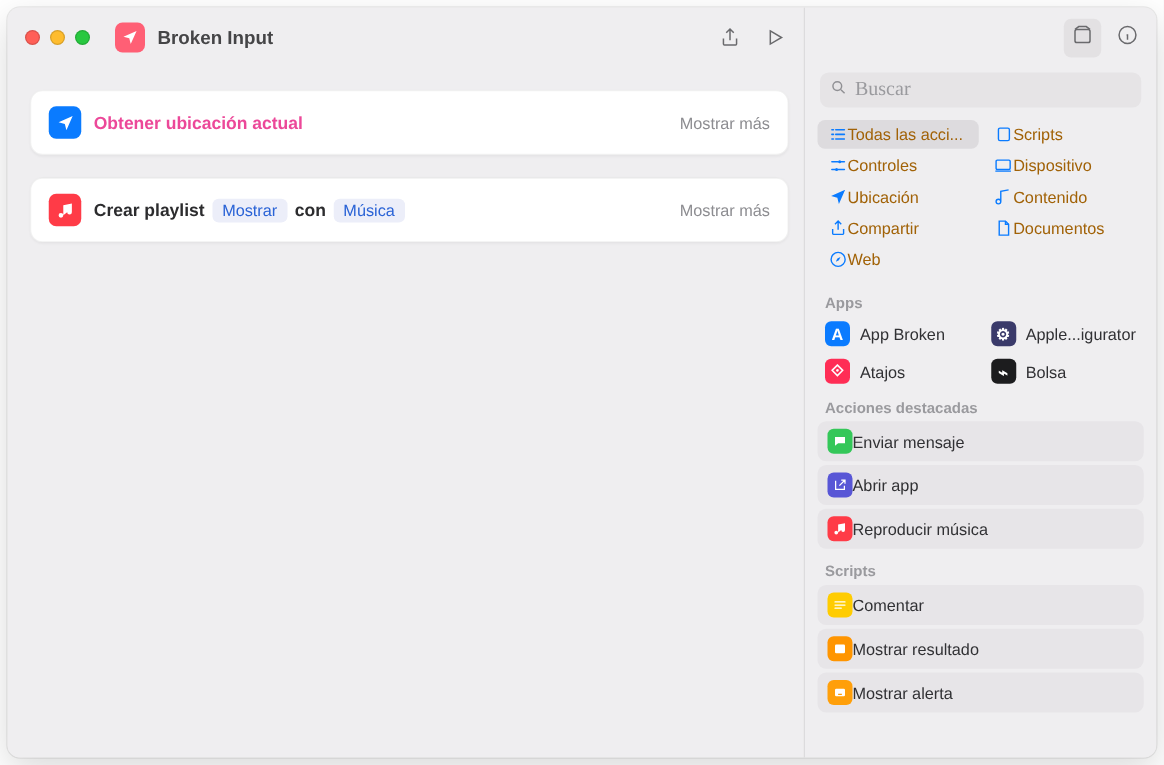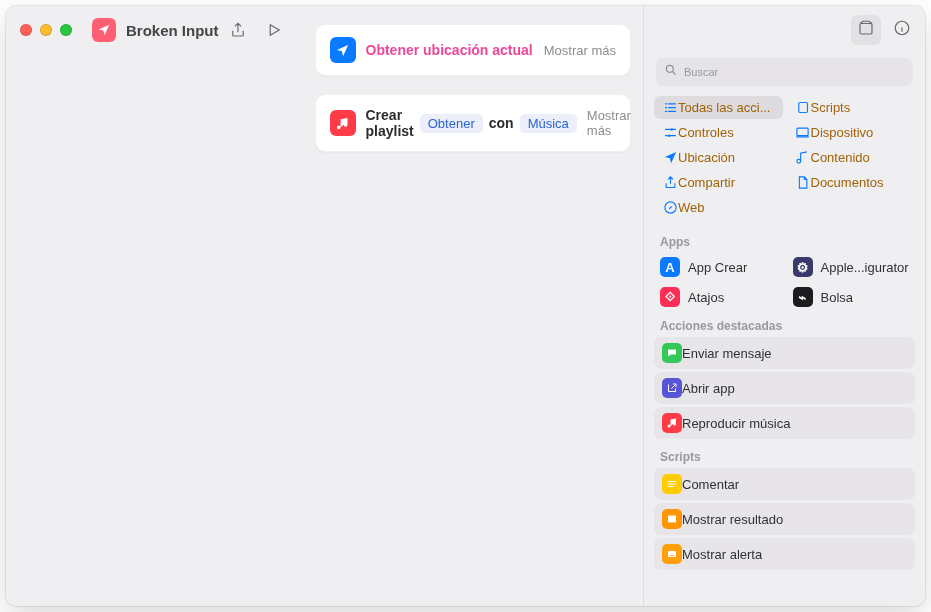--- a/index.html
+++ b/index.html
@@ -17,21 +17,21 @@
     border-radius: 10px;
     box-shadow: 0 0 0 1px rgba(0,0,0,0.08), 0 10px 30px rgba(0,0,0,0.15);
     display: flex;
     overflow: hidden;
   }
 
   
   .editor {
     flex: 1 1 auto;
     display: flex;
-    flex-direction: row;
+    flex-direction: column;
     background: #efeef0;
   }
   .titlebar {
     height: 48px;
     display: flex;
     align-items: center;
     padding: 0 14px;
     gap: 10px;
   }
   .traffic-lights { display: flex; gap: 8px; margin-right: 10px; }
@@ -124,21 +124,21 @@
     margin: 4px 12px 10px 12px;
     background: #e6e4e6;
     border-radius: 7px;
     height: 28px;
     display: flex; align-items: center;
     padding: 0 8px; gap: 6px;
   }
   .searchbox svg { width:14px; height:14px; stroke:#909094; fill:none; stroke-width:2;}
   .searchbox input {
     border: none; background: transparent; outline: none;
-    font-size: 11px; color: #555; width: 100%;
+    font-size: 16px; color: #555; width: 100%; font-family: Liberation Serif, serif;
   }
   .searchbox input::placeholder { color: #9a9a9e; }
 
   .lib-scroll { flex:1; overflow-y:auto; }
 
   .cat-grid {
     display: grid;
     grid-template-columns: 1fr 1fr;
     gap: 2px 4px;
     padding: 0 10px 8px 10px;
@@ -249,21 +249,21 @@
       </div>
 
       <div class="action-card">
         <div class="action-icon ic-red">
           <svg viewBox="0 0 24 24">
               <path d="M9 18a3 3 0 11-6 0 3 3 0 016 0zM9 18V5l11-2v11a3 3 0 11-6 0"></path>
             </svg>
         </div>
         <div class="action-body">
           <span>Crear playlist</span>
-          <span class="token">Obtener</span>
+          <span class="token">Mostrar</span>
           <span>con</span>
           <span class="token">Música</span>
         </div>
         <span class="show-more">Mostrar más</span>
       </div>
 
     </div>
   </div>
 
   <div class="library">
@@ -371,21 +371,21 @@
               </svg>
             </span>
             <span>Web</span>
           </div>
         </div>
 
       <div class="section-label">Apps</div>
       <div class="app-grid" id="app-grid">
           <div class="app-item">
             <span class="app-icon bg-blue">A</span>
-            <span>App Crear</span>
+            <span>App Broken</span>
           </div>
           <div class="app-item">
             <span class="app-icon bg-darkpurple">⚙</span>
             <span>Apple...igurator</span>
           </div>
           <div class="app-item">
             <span class="app-icon bg-pink">⟐</span>
             <span>Atajos</span>
           </div>
           <div class="app-item">

